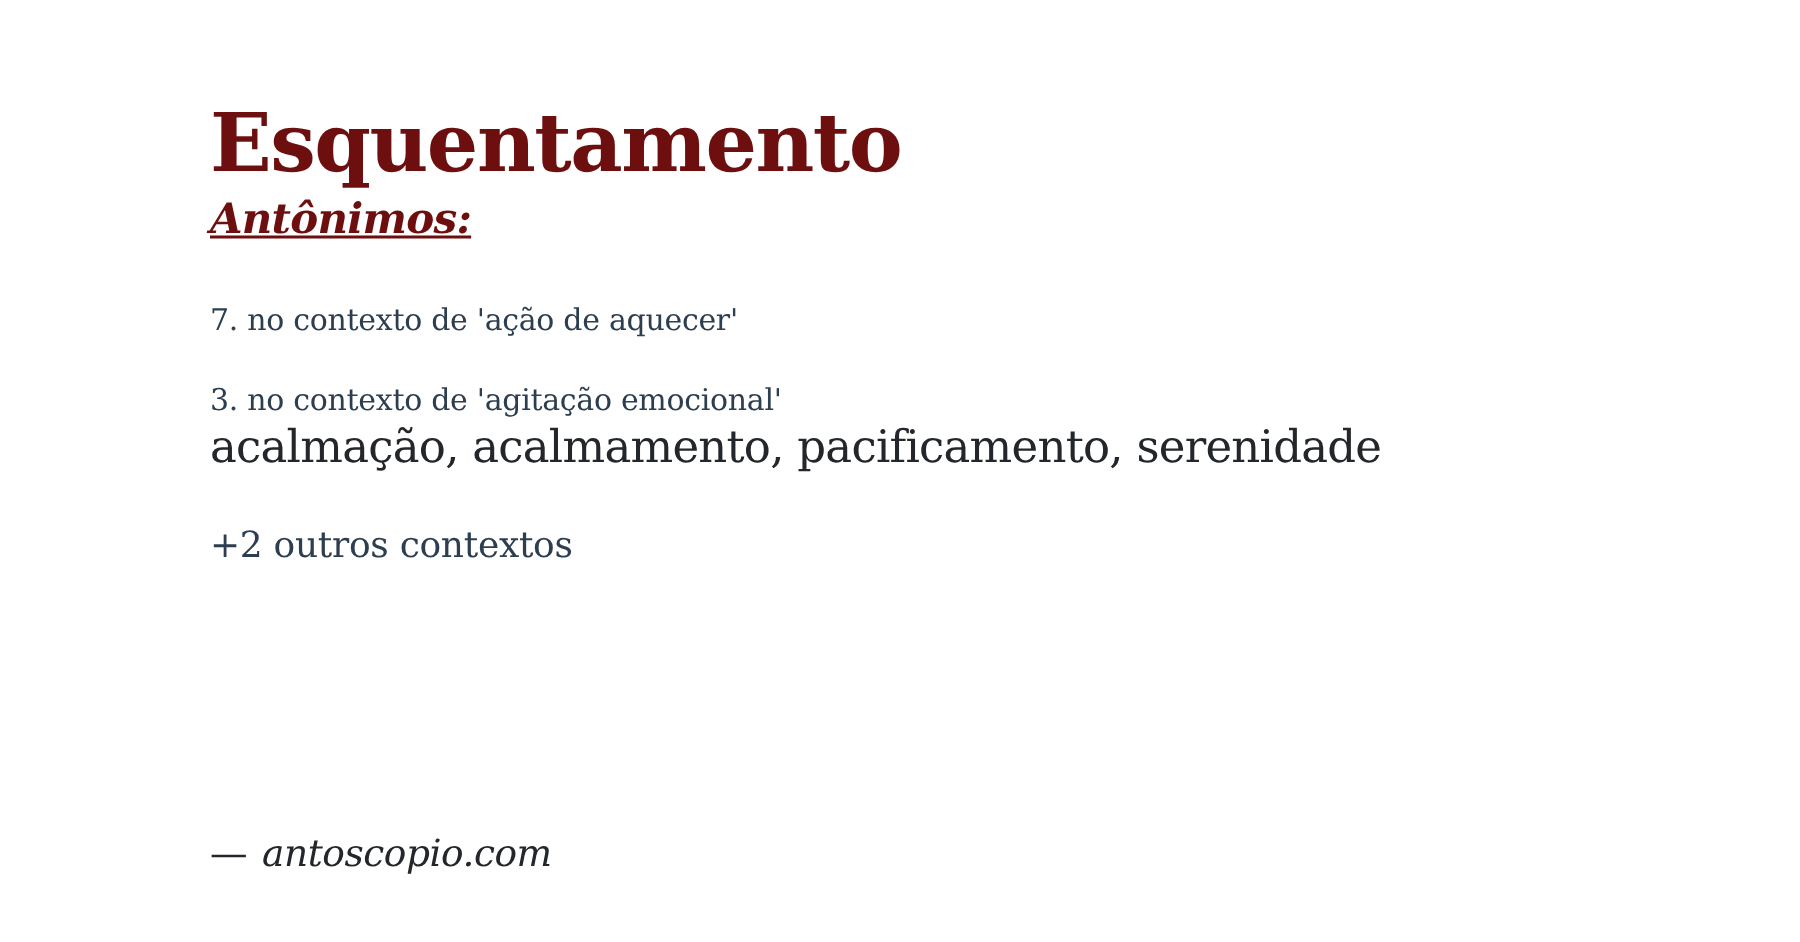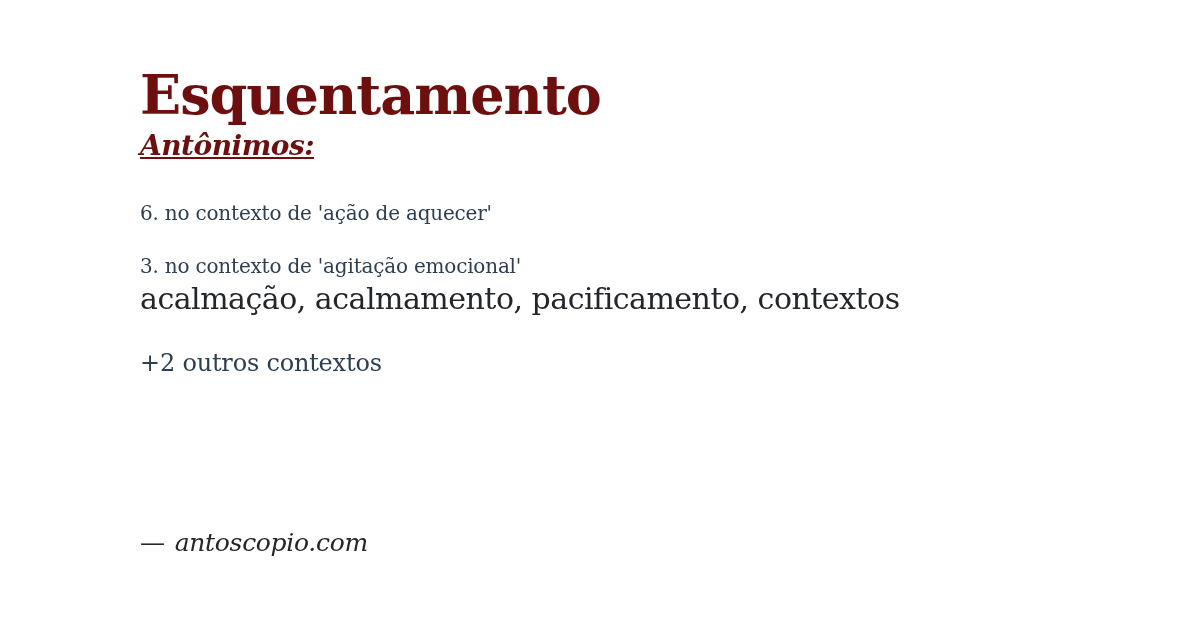--- a/index.html
+++ b/index.html
@@ -56,21 +56,21 @@
   }
   .more-contexts {
     color: var(--context);
     font-size: 24px;
     margin-top: 31px;
     letter-spacing: -0.2px;
   }
   .footer {
     position: absolute;
     left: 140px;
-    top: 528px;
+    top: 554px;
     color: var(--text);
     font-size: 25px;
     font-style: italic;
     letter-spacing: -0.3px;
   }
   .footer .dash { font-style: normal; margin-right: 10px; }
 </style>
 </head>
 <body>
 
@@ -79,26 +79,26 @@
   <h1 class="title">Esquentamento</h1>
 
   <h2 class="subtitle">Antônimos:</h2>
 
   <div class="sections">
 
     <div class="section">
     </div>
 
     <div class="section">
-      <div class="context-label">6. no contexto de 'ação de aquecer'</div>
+      <div class="context-label">7. no contexto de 'ação de aquecer'</div>
     </div>
 
     <div class="section">
       <div class="context-label">3. no contexto de 'agitação emocional'</div>
-      <div class="antonym-list">acalmação, acalmamento, pacificamento, contextos</div>
+      <div class="antonym-list">acalmação, acalmamento, pacificamento, serenidade</div>
     </div>
 
   </div>
 
   <div class="more-contexts">+2 outros contextos</div>
 
   <div class="footer">
     <span class="dash">—</span><span>antoscopio.com</span>
   </div>
 

